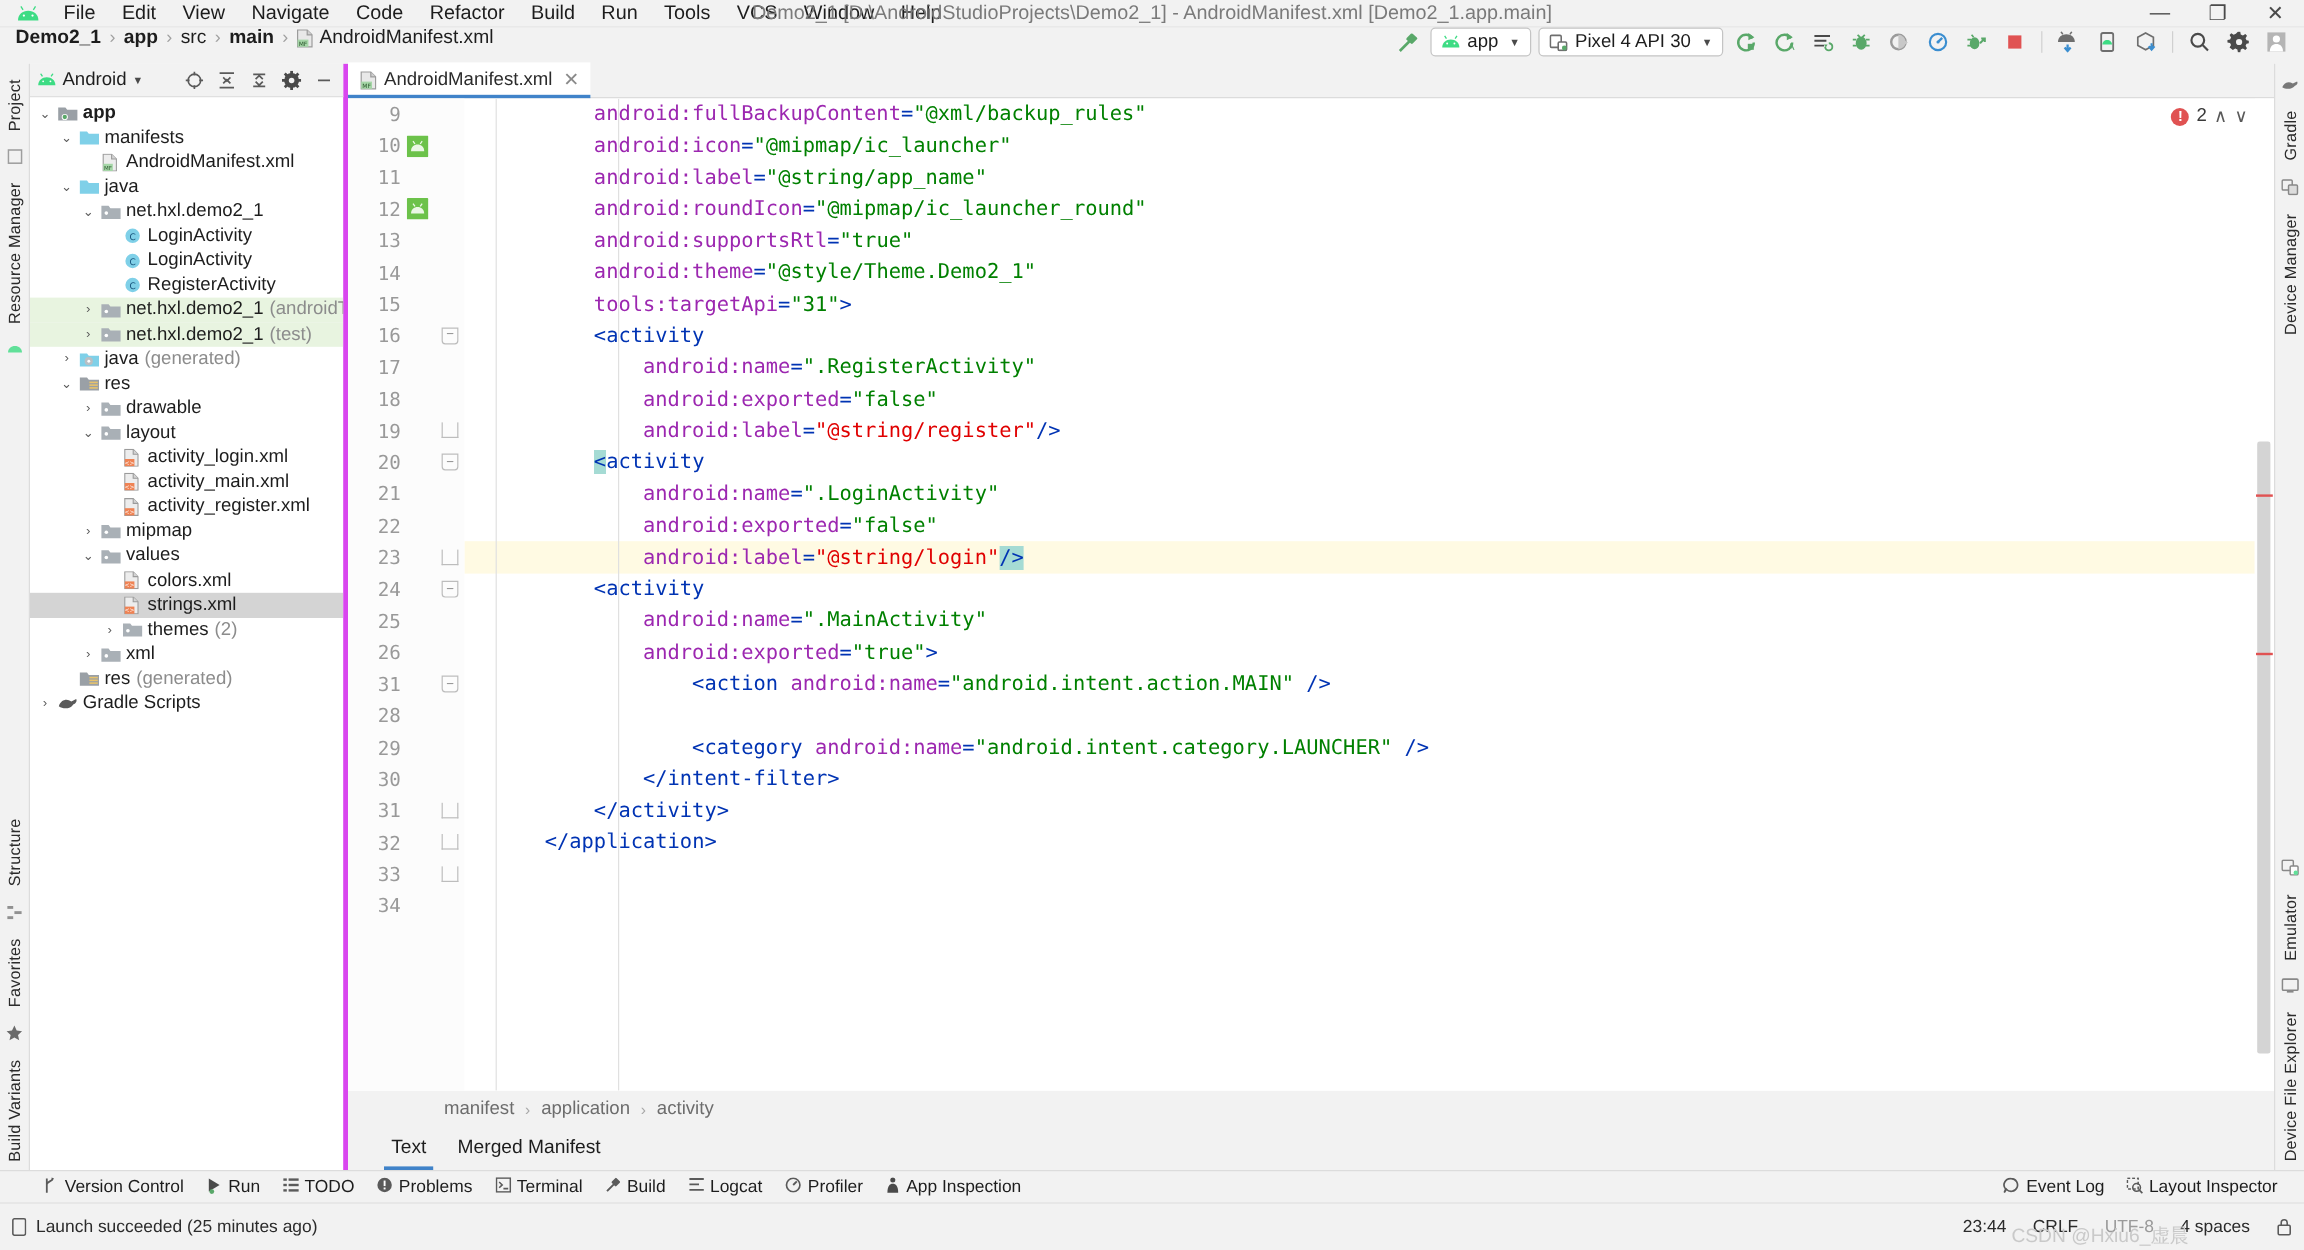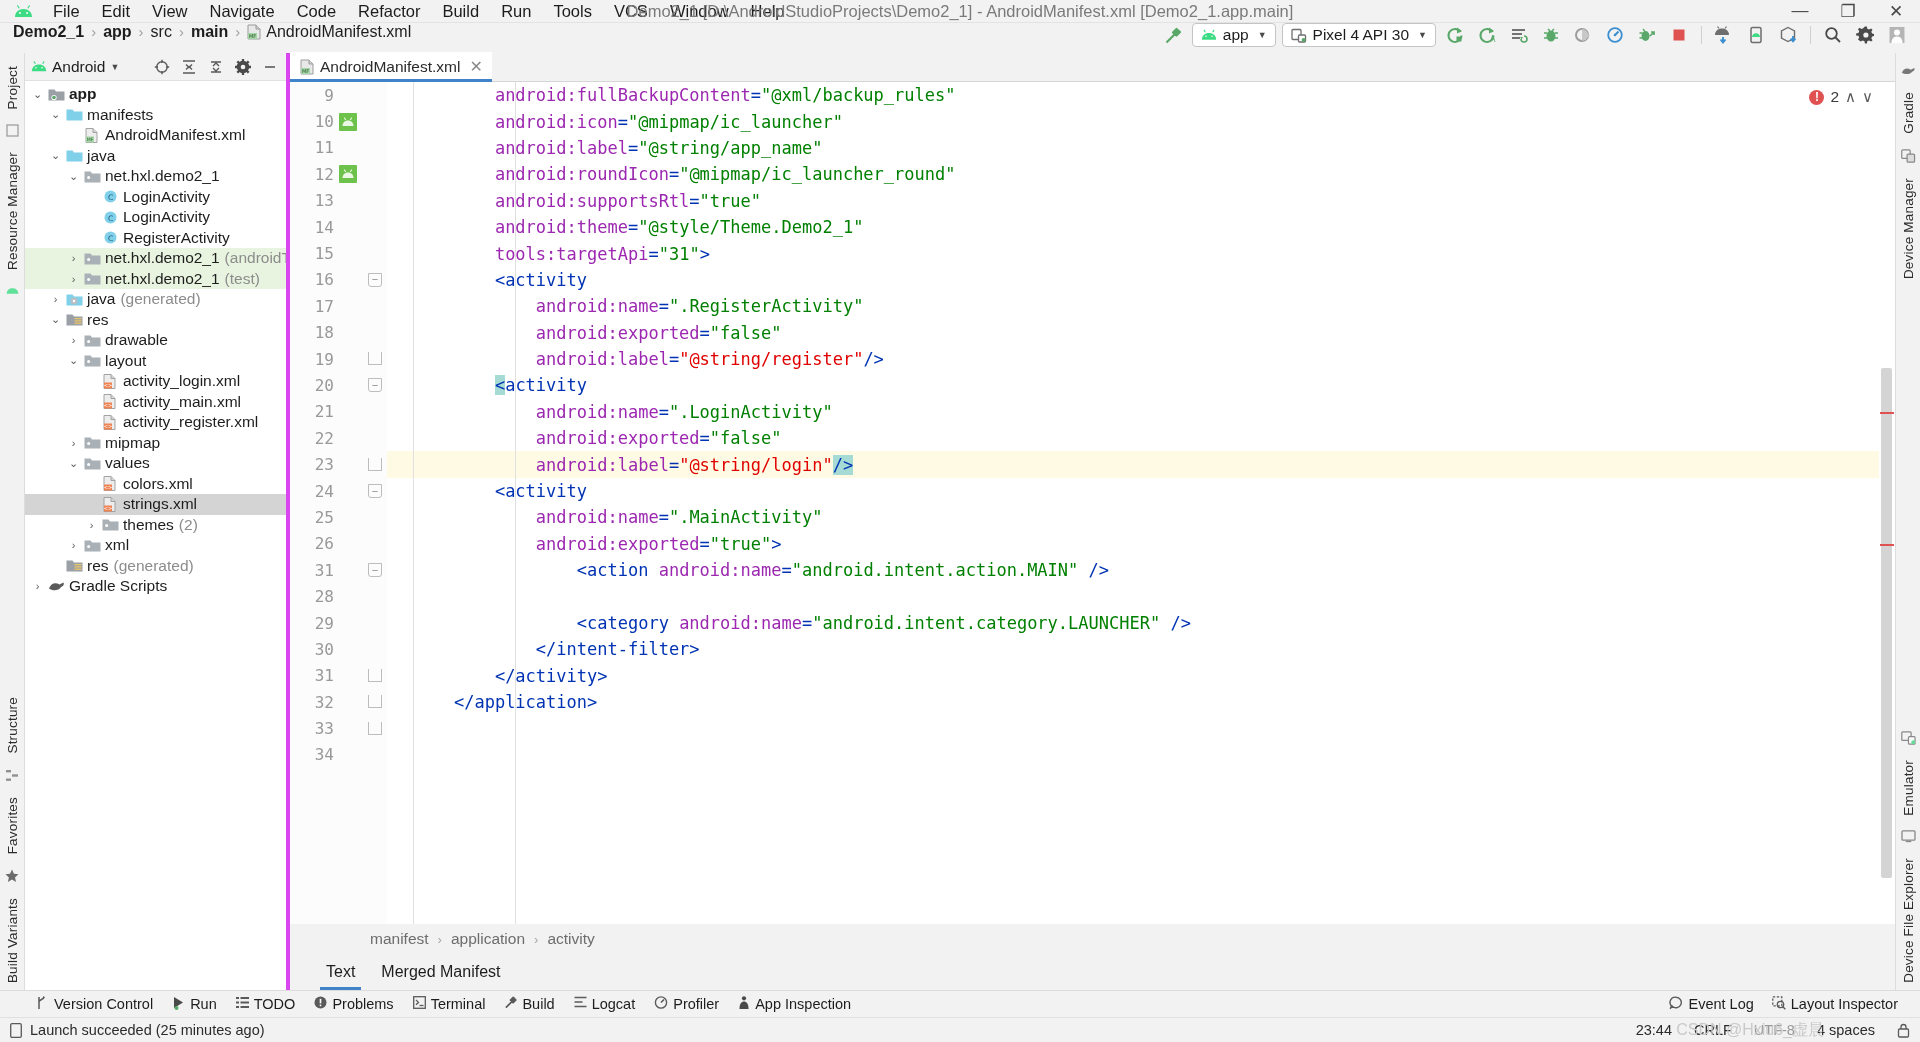--- a/index.html
+++ b/index.html
@@ -141,21 +141,21 @@
   .rightstrip { width: 25px; background: #f2f2f2; border-left: 1px solid #dcdcdc;
                 display: flex; flex-direction: column; align-items: center; padding-top: 4px; flex: none; }
 
   
   .twbar { height: 27px; background: #f2f2f2; border-top: 1px solid #dcdcdc; display: flex;
            align-items: center; gap: 3px; padding-left: 28px; flex: none; }
   .twbtn { display: flex; align-items: flex-start; gap: 5px; padding: 2px 8px; font-size: 14.5px; color: #1d1d1d; border-radius: 3px; }
   .twright { margin-left: auto; display: flex; align-items: center; gap: 2px; padding-right: 14px; }
 
   
-  .statusbar { height: 25px; background: #f2f2f2; border-top: 1px solid #e0e0e0; display: flex;
+  .statusbar { height: 40px; background: #f2f2f2; border-top: 1px solid #e0e0e0; display: flex;
                align-items: center; padding: 0 10px; font-size: 14.5px; color: #2b2b2b; flex: none; position: relative; }
   .sb-right { margin-left: auto; display: flex; align-items: center; gap: 22px; }
   .sb-dim { color: #9a9a9a; }
   .watermark { position: absolute; right: 96px; bottom: 1px; font-size: 16px; color: #c9c9c9;
                pointer-events: none; white-space: nowrap; }
 
   svg { display: block; }
 </style>
 </head>
 <body>

